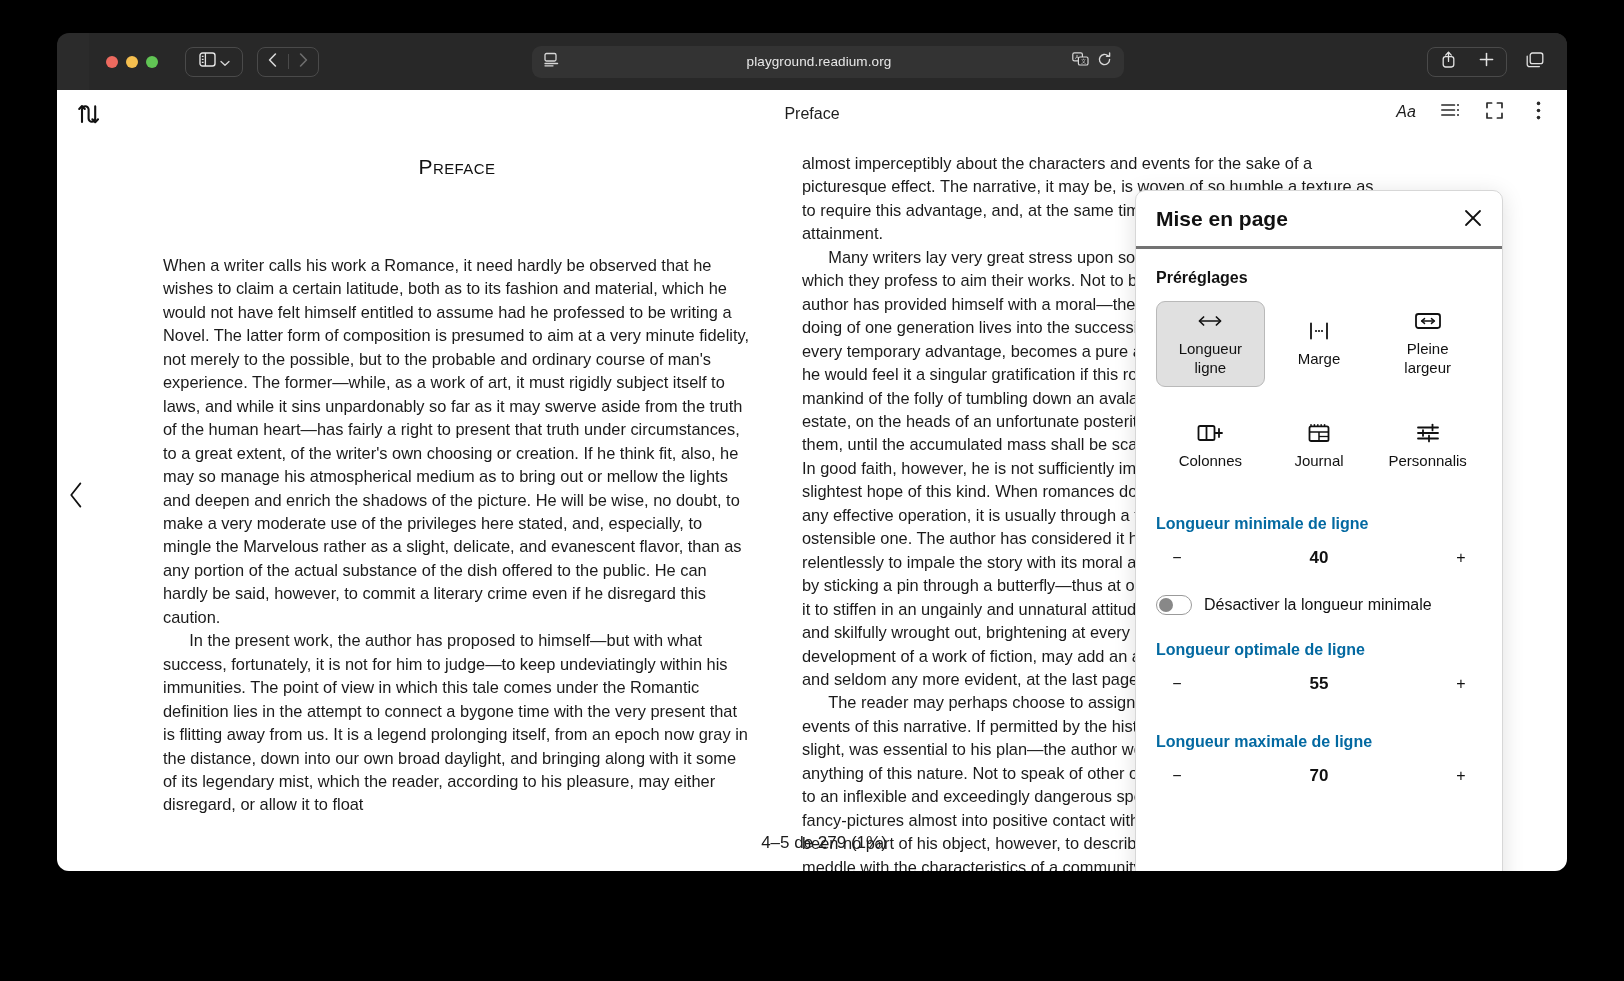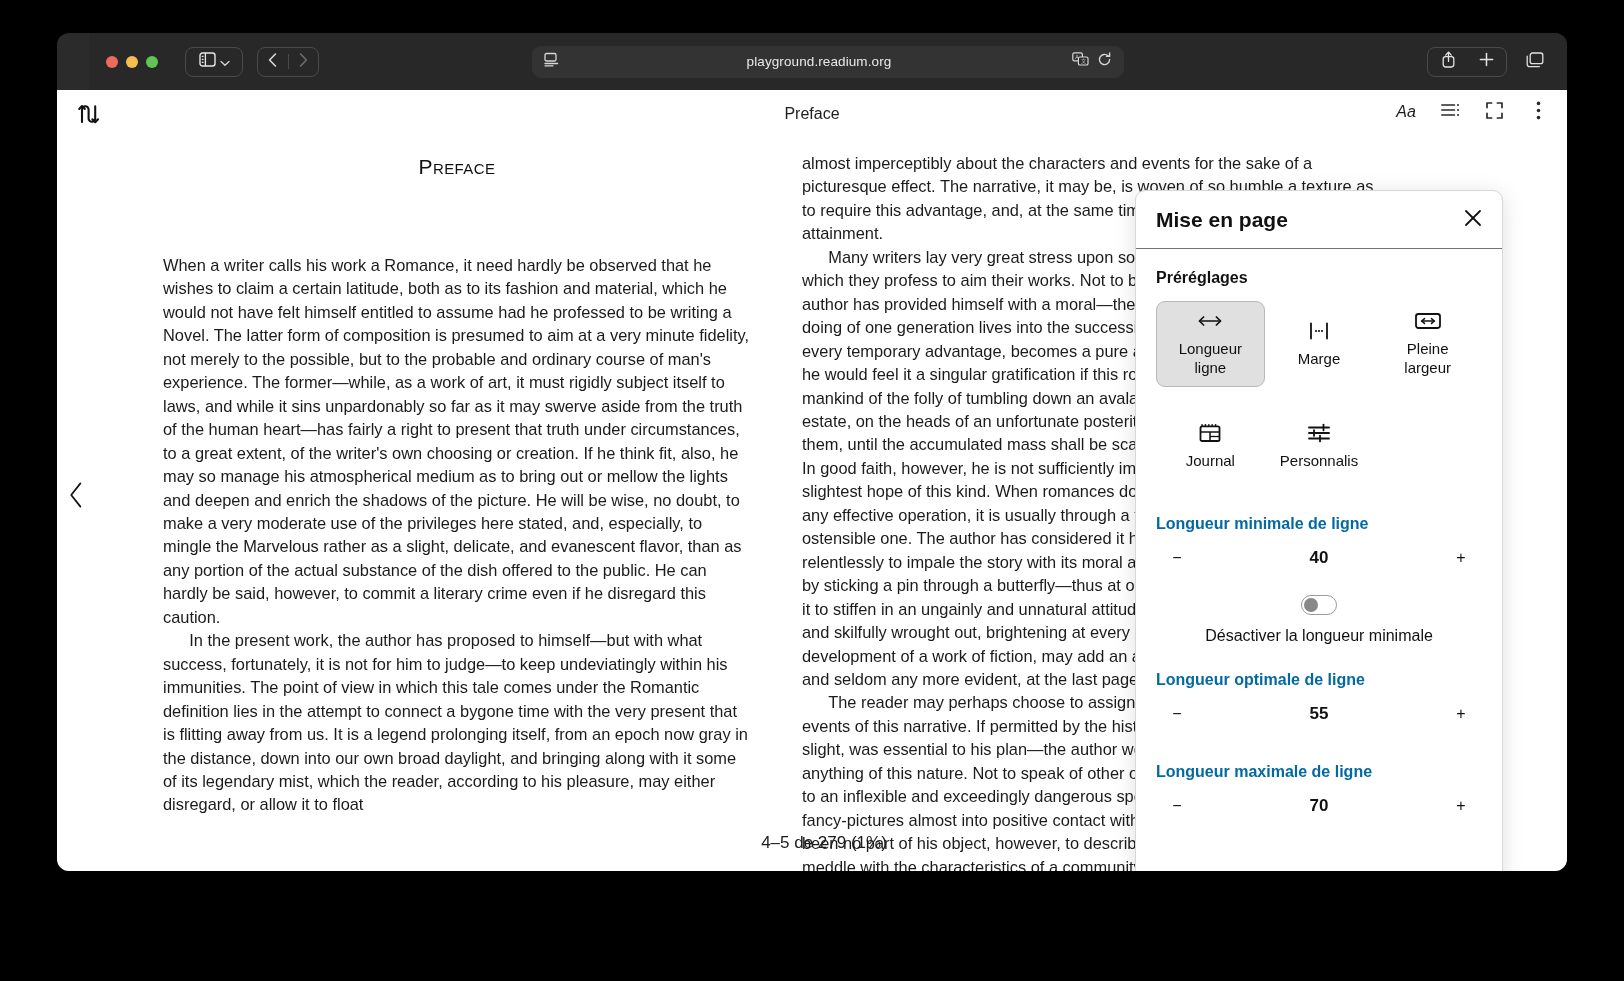--- a/index.html
+++ b/index.html
@@ -209,21 +209,21 @@
     height: 708px;
     background: #ffffff;
     border: 1px solid #d7d7d7;
     border-radius: 10px;
     box-shadow: 0 4px 22px rgba(0,0,0,0.13);
     overflow: hidden;
   }
   .panel-header {
     position: relative;
     height: 58px;
-    border-bottom: 1px solid #737373;
+    border-bottom: 3px solid #737373;
     display: flex;
     align-items: center;
   }
   .panel-title {
     margin-left: 20px;
     font-size: 21px;
     font-weight: 700;
     color: #111;
   }
   .panel-close {
@@ -309,21 +309,20 @@
     font-size: 17px;
     font-weight: 700;
     color: #111;
   }
 
   .toggle-row {
     display: flex;
     align-items: center;
     gap: 12px;
     margin-top: 14px;
-    flex-direction: column;
   }
   .toggle {
     width: 36px; height: 20px;
     border-radius: 10px;
     border: 1px solid #9a9a9a;
     background: #ffffff;
     position: relative;
   }
   .toggle .knob {
     position: absolute;
@@ -573,20 +572,31 @@
                 <rect x="1" y="2" width="24" height="14" rx="2.4" stroke="#111" stroke-width="1.8"></rect>
                 <line x1="7" y1="9" x2="19" y2="9" stroke="#111" stroke-width="1.5" stroke-linecap="round"></line>
                 <path d="M9.5 6.6 L6.6 9 L9.5 11.4" stroke="#111" stroke-width="1.5" stroke-linecap="round" stroke-linejoin="round" fill="none"></path>
                 <path d="M16.5 6.6 L19.4 9 L16.5 11.4" stroke="#111" stroke-width="1.5" stroke-linecap="round" stroke-linejoin="round" fill="none"></path>
               </svg>
             </div>
             <div class="preset-label">Pleine
 largeur</div>
           </div>
 
+          <div class="preset">
+            <div class="preset-icon">
+              <svg width="26" height="20" viewBox="0 0 26 20" fill="none">
+                <rect x="1.5" y="3" width="16" height="14" rx="1.6" stroke="#111" stroke-width="1.8"></rect>
+                <line x1="9.5" y1="3" x2="9.5" y2="17" stroke="#111" stroke-width="1.8"></line>
+                <line x1="22" y1="6" x2="22" y2="14" stroke="#111" stroke-width="1.8" stroke-linecap="round"></line>
+                <line x1="18.6" y1="10" x2="25" y2="10" stroke="#111" stroke-width="1.8" stroke-linecap="round"></line>
+              </svg>
+            </div>
+            <div class="preset-label">Colonnes</div>
+          </div>
 
           <div class="preset">
             <div class="preset-icon">
               <svg width="22" height="20" viewBox="0 0 22 20" fill="none">
                 <rect x="1.5" y="3.4" width="19" height="14.6" rx="1.6" stroke="#111" stroke-width="1.8"></rect>
                 <line x1="1.5" y1="9" x2="20.5" y2="9" stroke="#111" stroke-width="1.5"></line>
                 <line x1="11" y1="9" x2="11" y2="18" stroke="#111" stroke-width="1.5"></line>
                 <line x1="11" y1="13.5" x2="20.5" y2="13.5" stroke="#111" stroke-width="1.3"></line>
                 <line x1="3" y1="1.6" x2="3" y2="3.2" stroke="#111" stroke-width="1.4" stroke-linecap="round"></line>
                 <line x1="6.4" y1="1.6" x2="6.4" y2="3.2" stroke="#111" stroke-width="1.4" stroke-linecap="round"></line>

